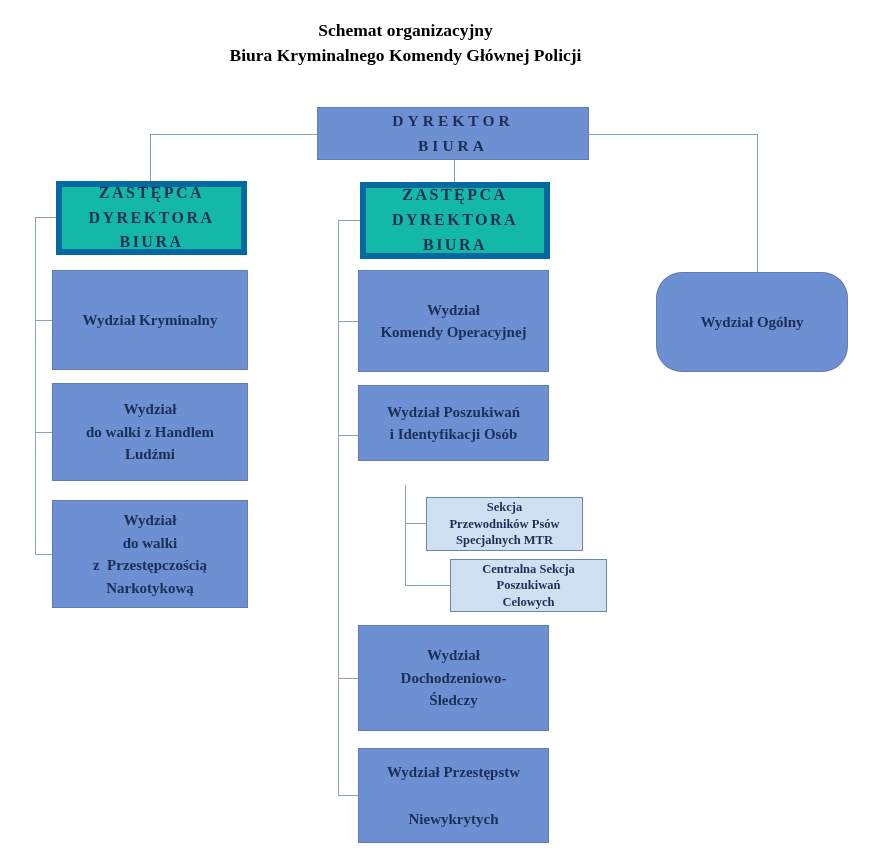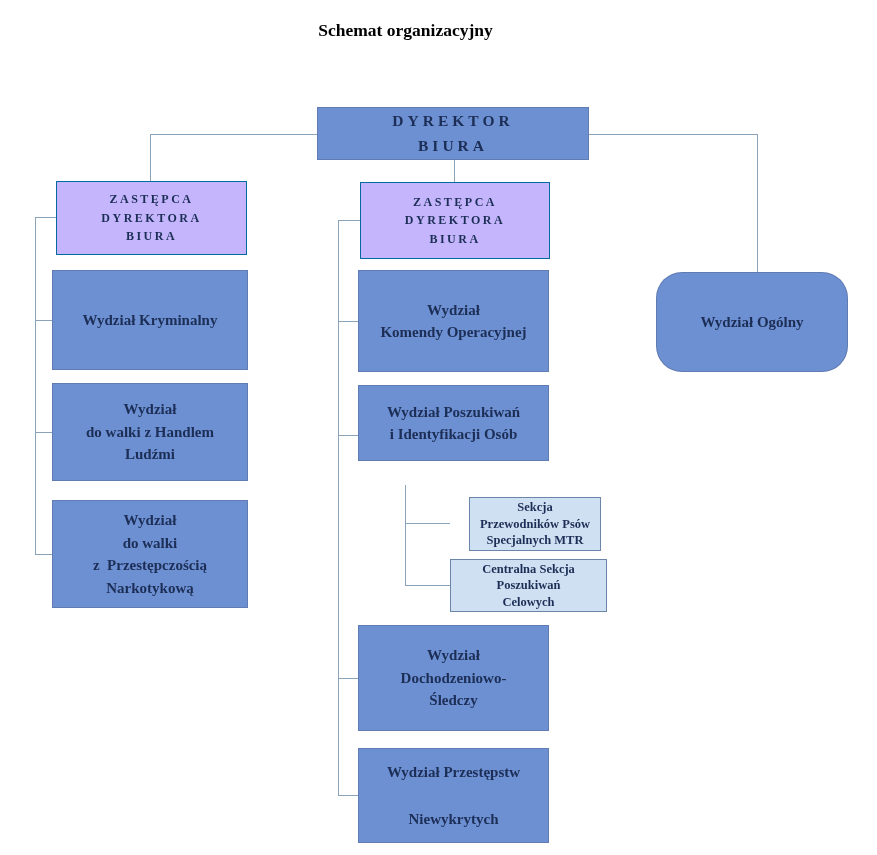--- a/index.html
+++ b/index.html
@@ -38,23 +38,23 @@
     box-sizing: border-box;
   }
   .node-line { white-space: pre; }
   .box-medium {
     background: #6d90d2;
     border: 1px solid rgba(85, 108, 152, 0.55);
     font-size: 15px;
     line-height: 1.5;
   }
   .box-light {
-    background: #c4b5fd;
-    border: 1px solid #0369a1;
-    font-size: 12px;
+    background: #14b8a6;
+    border: 6px solid #0369a1;
+    font-size: 16px;
     line-height: 1.55;
     letter-spacing: 2.5px;
   }
   .box-director {
     letter-spacing: 4px;
     font-size: 15.5px;
     line-height: 1.55;
   }
   .box-sekcja {
     background: #cfe0f2;
@@ -68,20 +68,21 @@
     background: #8ba3b8;
   }
 </style>
 </head>
 <body>
 
 <div class="canvas">
 
   <div class="title">
     <div>Schemat organizacyjny</div>
+    <div>Biura Kryminalnego Komendy Głównej Policji</div>
   </div>
 
   <div class="cline" style="left:150px; top:134px; width:167px; height:1px;"></div>
   <div class="cline" style="left:150px; top:134px; width:1px; height:47px;"></div>
   <div class="cline" style="left:589px; top:134px; width:168px; height:1px;"></div>
   <div class="cline" style="left:757px; top:134px; width:1px; height:138px;"></div>
   <div class="cline" style="left:454px; top:160px; width:1px; height:22px;"></div>
 
   <div class="cline" style="left:35px; top:217px; width:21px; height:1px;"></div>
   <div class="cline" style="left:35px; top:217px; width:1px; height:337px;"></div>
@@ -137,21 +138,21 @@
   <div class="node box-medium" style="left:358px; top:270px; width:191px; height:102px;">
     <div class="node-line">Wydział</div>
     <div class="node-line">Komendy Operacyjnej</div>
   </div>
 
   <div class="node box-medium" style="left:358px; top:385px; width:191px; height:76px;">
     <div class="node-line">Wydział Poszukiwań</div>
     <div class="node-line">i Identyfikacji Osób</div>
   </div>
 
-  <div class="node box-sekcja" style="left:469px; top:497px; width:132px; height:54px;">
+  <div class="node box-sekcja" style="left:426px; top:497px; width:157px; height:54px;">
     <div class="node-line">Sekcja</div>
     <div class="node-line">Przewodników Psów</div>
     <div class="node-line">Specjalnych MTR</div>
   </div>
 
   <div class="node box-sekcja" style="left:450px; top:559px; width:157px; height:53px;">
     <div class="node-line">Centralna Sekcja</div>
     <div class="node-line">Poszukiwań</div>
     <div class="node-line">Celowych</div>
   </div>

